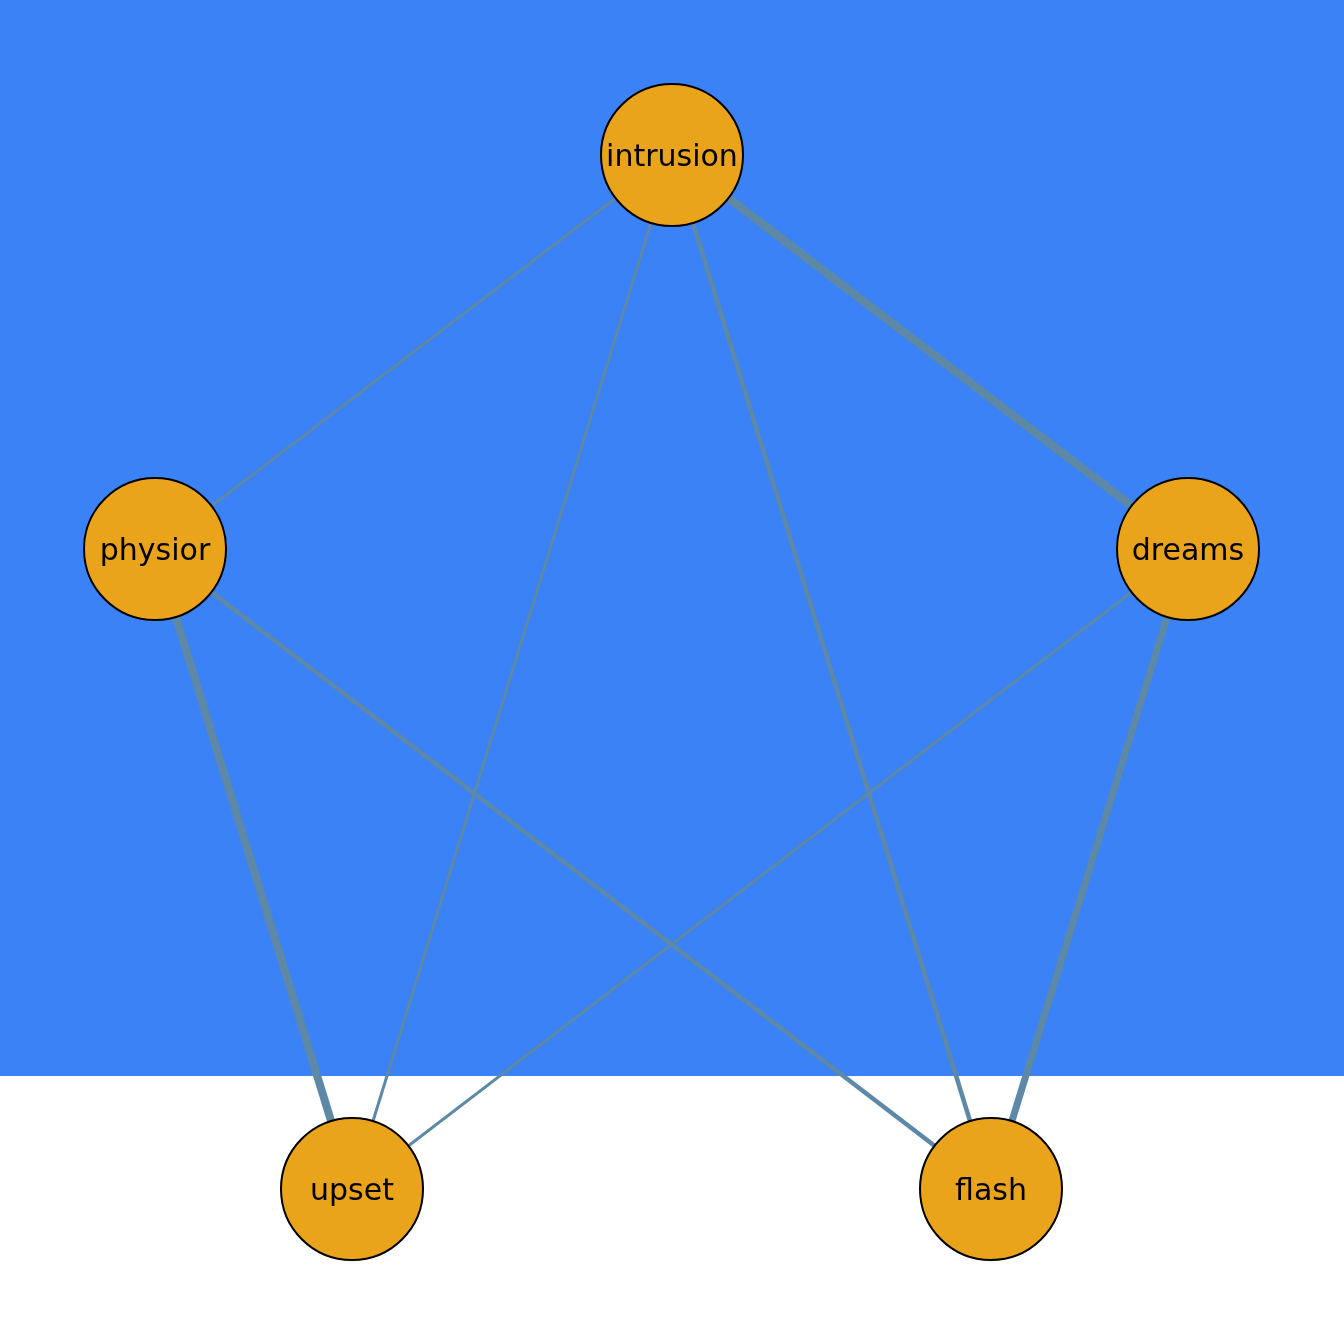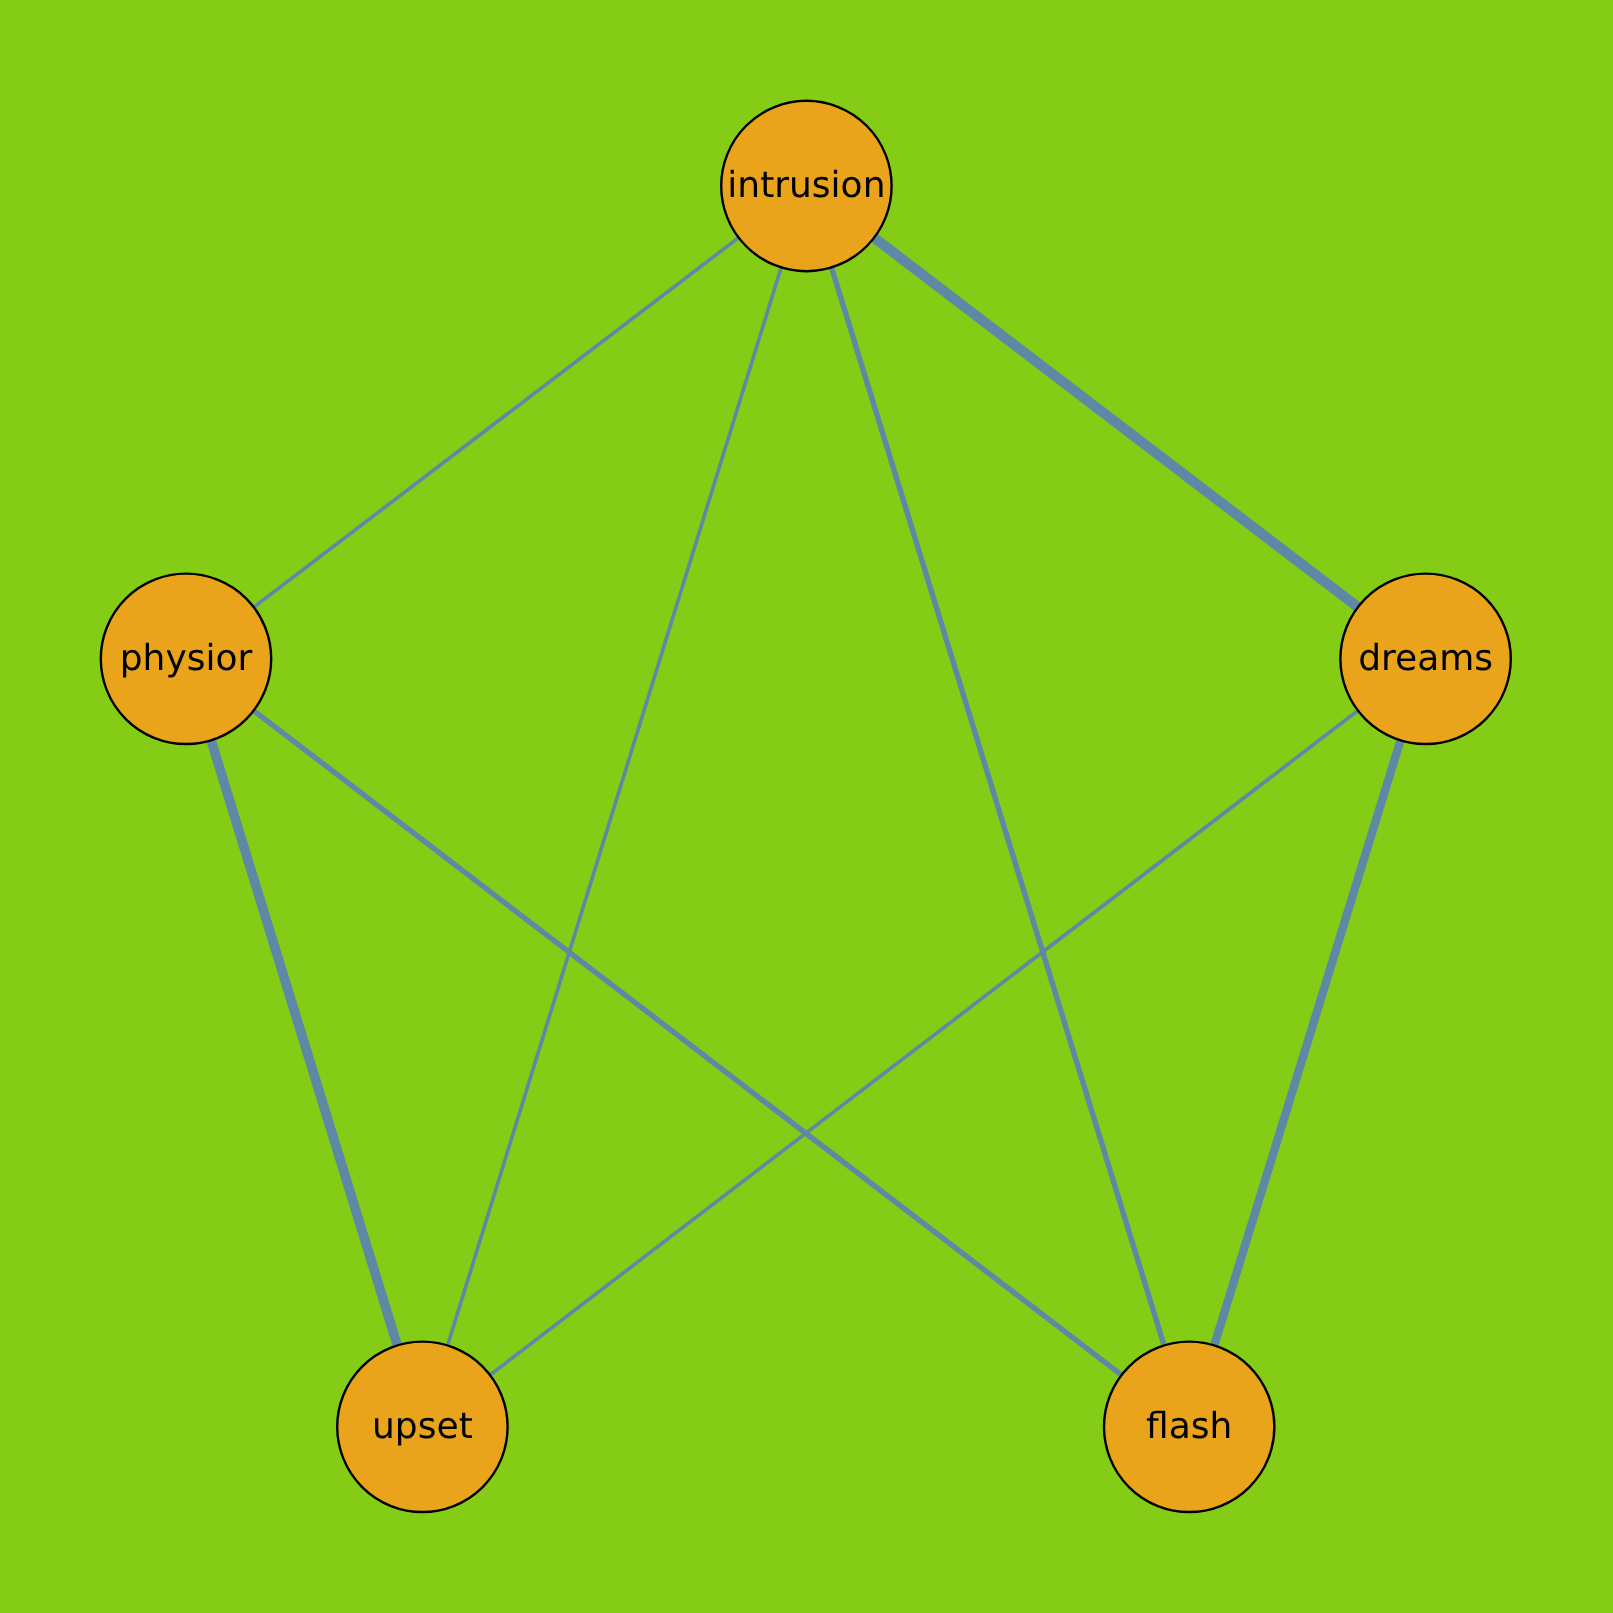--- a/index.html
+++ b/index.html
@@ -7,22 +7,22 @@
     padding: 0;
     background: #ffffff;
     width: 1344px;
     height: 1344px;
     overflow: hidden;
     font-family: "DejaVu Sans", sans-serif;
   }
   #canvas {
     position: relative;
     width: 1344px;
-    height: 1344px;
-    background: #84cc16;
+    height: 1076px;
+    background: #3b82f6;
   }
   svg { display: block; }
   .node-label {
     font-family: "DejaVu Sans", sans-serif;
     font-size: 30px;
     fill: #000000;
     text-anchor: middle;
     dominant-baseline: central;
   }
 </style>

